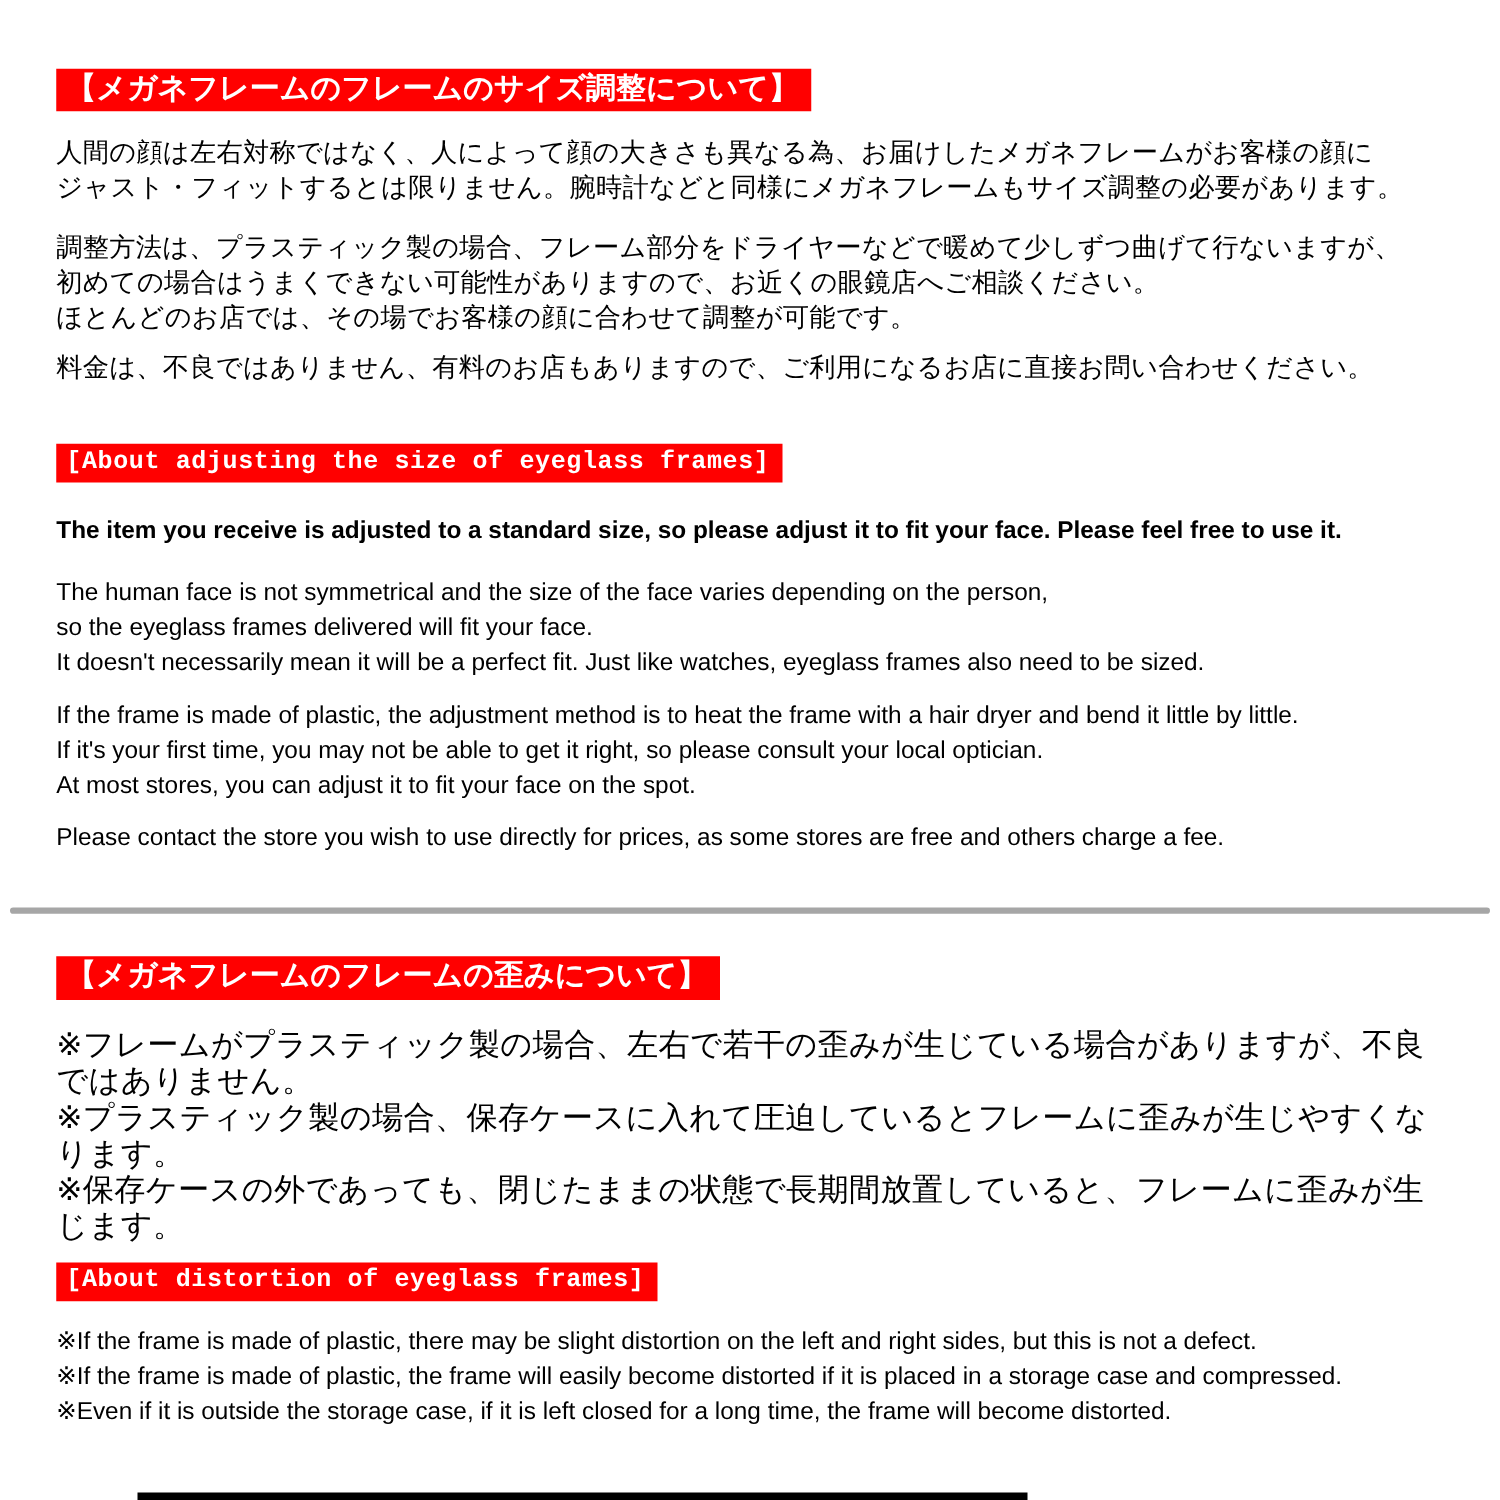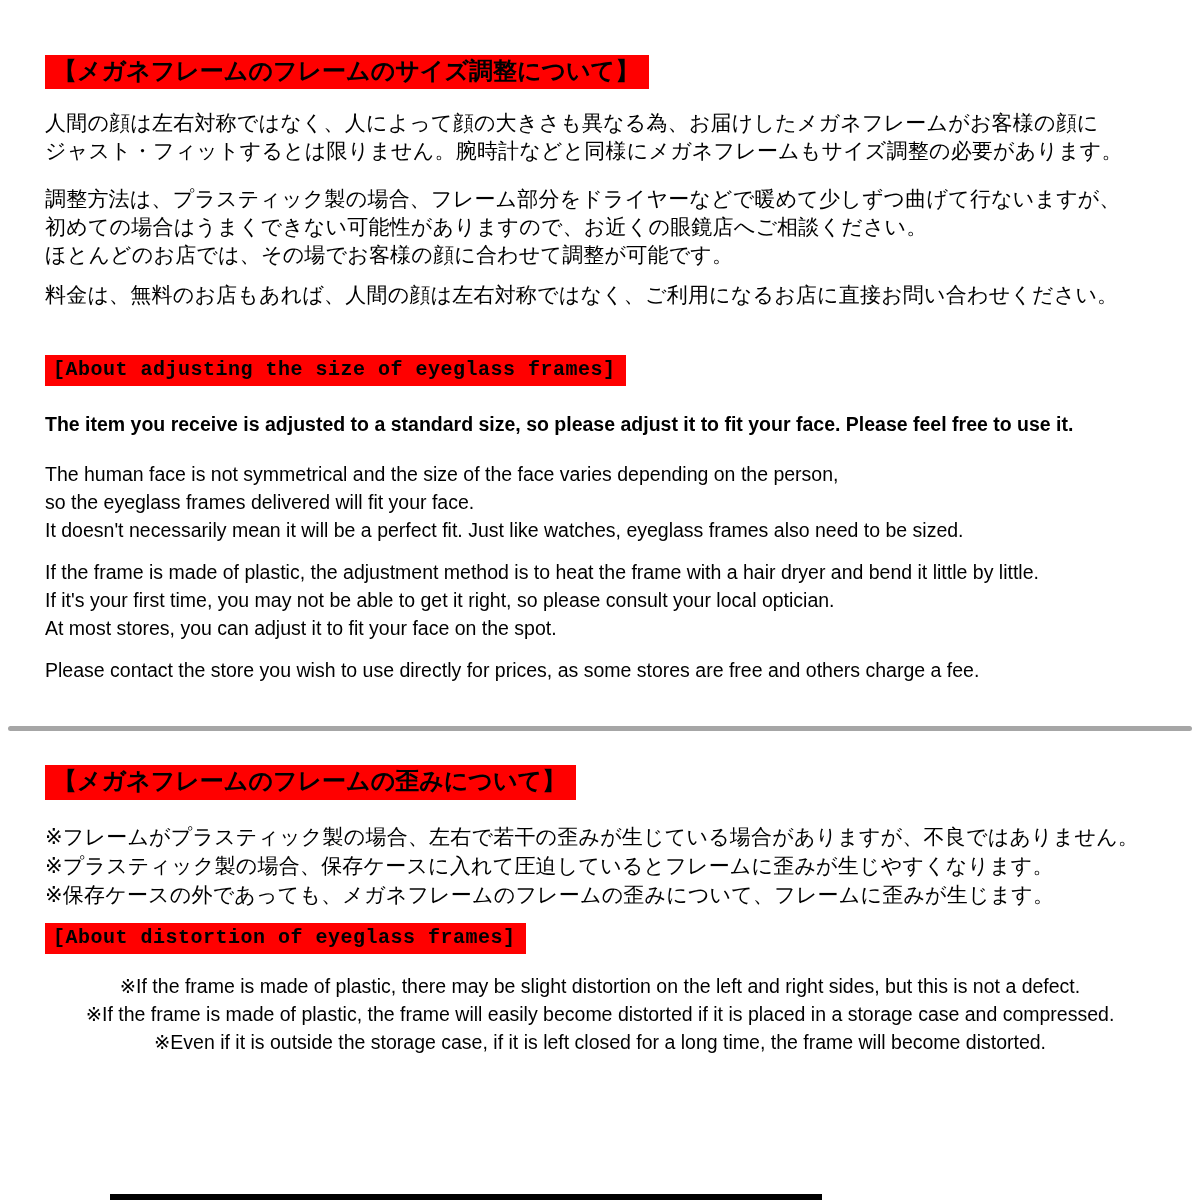--- a/index.html
+++ b/index.html
@@ -10,40 +10,40 @@
     color: #000000;
     font-family: "Liberation Sans", "DejaVu Sans", sans-serif;
     position: relative;
     overflow: hidden;
   }
   .content { padding: 55px 45px 0 45px; }
 
   .banner {
     display: table;
     background: #ff0000;
-    color: #000000;
+    color: #ffffff;
     font-weight: bold;
     padding: 3px 10px 5px 8px;
     white-space: nowrap;
   }
   .banner-jp { font-size: 24px; line-height: 1.1; }
   .banner-en { font-size: 20px; line-height: 1.15; letter-spacing: 0.5px; font-family: Liberation Mono, monospace; }
 
   .para-jp {
     font-size: 21px;
     line-height: 28px;
     white-space: pre-line;
     letter-spacing: 0.2px;
   }
   .para-en {
     font-size: 19.5px;
     line-height: 28px;
     white-space: pre-line;
   }
-  .note-jp { font-size: 21px; line-height: 29px; letter-spacing: 0.2px; }
+  .note-jp { font-size: 25px; line-height: 29px; letter-spacing: 0.2px; }
   .note-en { font-size: 19.5px; line-height: 28px; }
 
   .mt-banner1   { margin-top: 0; }
   .mt-para1     { margin-top: 26px; }
   .mt-para      { margin-top: 20px; }
   .mt-para-sm   { margin-top: 12px; }
   .mt-banner-en { margin-top: 46px; }
   .mt-enpara1   { margin-top: 24px; font-weight: bold; }
   .mt-enpara    { margin-top: 22px; }
   .mt-enpara-sm { margin-top: 14px; }
@@ -53,21 +53,21 @@
     margin-left: -37px;   
     width: 1184px;
     height: 5px;
     background: #a6a6a6;
     border-radius: 3px;
   }
 
   .mt-banner3   { margin-top: 34px; }
   .mt-notes-jp  { margin-top: 22px; }
   .mt-banner4   { margin-top: 14px; text-align: center; }
-  .mt-notes-en  { margin-top: 18px; text-align: center; }
+  .mt-notes-en  { margin-top: 18px; }
 
   .bottom-bar {
     position: absolute;
     left: 110px;
     top: 1194px;
     width: 712px;
     height: 6px;
     background: #000000;
   }
 </style>
@@ -79,21 +79,21 @@
   <div class="banner banner-jp mt-banner1">【メガネフレームのフレームのサイズ調整について】</div>
 
 
   <div class="para-jp mt-para">人間の顔は左右対称ではなく、人によって顔の大きさも異なる為、お届けしたメガネフレームがお客様の顔に
 ジャスト・フィットするとは限りません。腕時計などと同様にメガネフレームもサイズ調整の必要があります。</div>
 
   <div class="para-jp mt-para">調整方法は、プラスティック製の場合、フレーム部分をドライヤーなどで暖めて少しずつ曲げて行ないますが、
 初めての場合はうまくできない可能性がありますので、お近くの眼鏡店へご相談ください。
 ほとんどのお店では、その場でお客様の顔に合わせて調整が可能です。</div>
 
-  <div class="para-jp mt-para-sm">料金は、無料のお店もあれば、人間の顔は左右対称ではなく、ご利用になるお店に直接お問い合わせください。</div>
+  <div class="para-jp mt-para-sm">料金は、不良ではありません、有料のお店もありますので、ご利用になるお店に直接お問い合わせください。</div>
 
   <div class="banner banner-en mt-banner-en">[About adjusting the size of eyeglass frames]</div>
 
   <div class="para-en mt-enpara1">The item you receive is adjusted to a standard size, so please adjust it to fit your face. Please feel free to use it.</div>
 
   <div class="para-en mt-enpara">The human face is not symmetrical and the size of the face varies depending on the person,
 so the eyeglass frames delivered will fit your face.
 It doesn't necessarily mean it will be a perfect fit. Just like watches, eyeglass frames also need to be sized.</div>
 
   <div class="para-en mt-enpara-sm">If the frame is made of plastic, the adjustment method is to heat the frame with a hair dryer and bend it little by little.
@@ -102,21 +102,21 @@
 
   <div class="para-en mt-enpara-sm">Please contact the store you wish to use directly for prices, as some stores are free and others charge a fee.</div>
 
   <div class="divider"></div>
 
   <div class="banner banner-jp mt-banner3">【メガネフレームのフレームの歪みについて】</div>
 
   <div class="mt-notes-jp">
     <div class="note-jp">※フレームがプラスティック製の場合、左右で若干の歪みが生じている場合がありますが、不良ではありません。</div>
     <div class="note-jp">※プラスティック製の場合、保存ケースに入れて圧迫しているとフレームに歪みが生じやすくなります。</div>
-    <div class="note-jp">※保存ケースの外であっても、メガネフレームのフレームの歪みについて、フレームに歪みが生じます。</div>
+    <div class="note-jp">※保存ケースの外であっても、閉じたままの状態で長期間放置していると、フレームに歪みが生じます。</div>
   </div>
 
   <div class="banner banner-en mt-banner4">[About distortion of eyeglass frames]</div>
 
   <div class="mt-notes-en">
     <div class="note-en">※If the frame is made of plastic, there may be slight distortion on the left and right sides, but this is not a defect.</div>
     <div class="note-en">※If the frame is made of plastic, the frame will easily become distorted if it is placed in a storage case and compressed.</div>
     <div class="note-en">※Even if it is outside the storage case, if it is left closed for a long time, the frame will become distorted.</div>
   </div>
 

